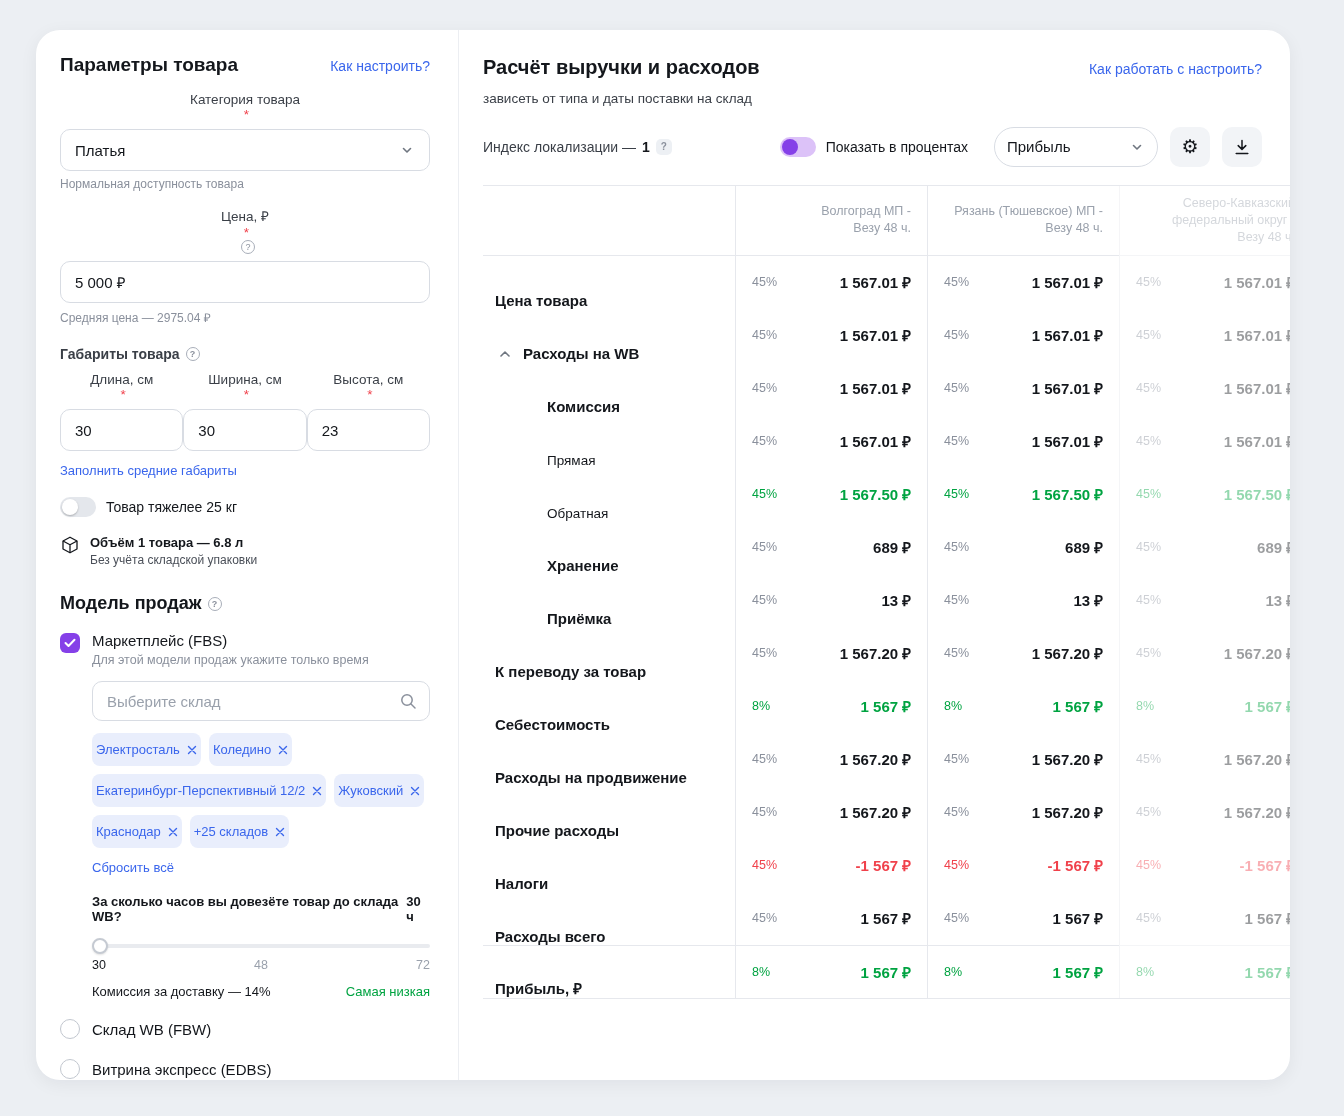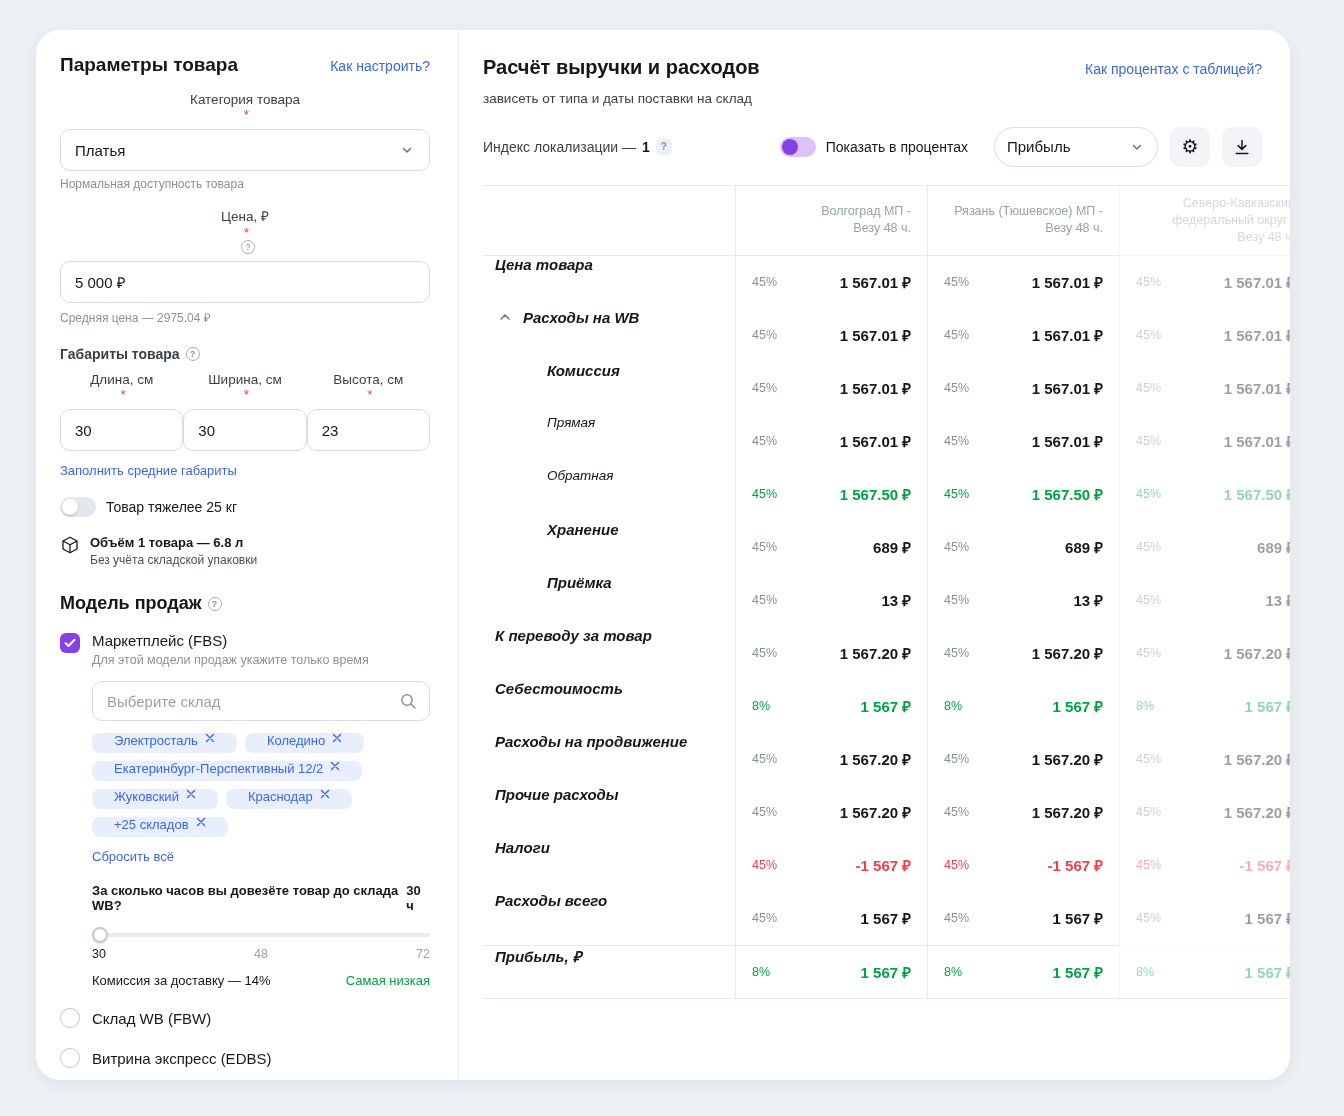--- a/index.html
+++ b/index.html
@@ -52,22 +52,22 @@
     align-items:center;justify-content:center;flex:0 0 20px;cursor:pointer;margin-top:1px;}
   .fbs-label{font-size:15px;}
   .fbs .helper{margin-top:4px;font-size:12.5px;}
   .fbs-body{margin-left:32px;margin-top:14px;}
   .search{position:relative;}
   .search input{width:100%;height:40px;border:1px solid var(--input-border);border-radius:10px;
     padding:0 40px 0 14px;font-size:15px;font-family:inherit;outline:none;}
   .search input::placeholder{color:#9AA1AC;}
   .search svg{position:absolute;right:13px;top:11px;}
   .chips{display:flex;flex-wrap:wrap;gap:8px;margin-top:12px;}
-  .chip{display:inline-flex;align-items:flex-start;gap:7px;background:var(--chip-bg);color:var(--link-blue);
-    font-size:13px;height:20px;padding:0 22px;border-radius:8px;cursor:pointer;white-space:nowrap;}
+  .chip{display:inline-flex;align-items:center;gap:7px;background:var(--chip-bg);color:var(--link-blue);
+    font-size:13px;height:33px;padding:0 4px;border-radius:8px;cursor:pointer;white-space:nowrap;}
   .reset-link{margin-top:12px;}
   .hours-head{display:flex;justify-content:space-between;margin-top:18px;font-size:13px;align-items:baseline;}
   .q{font-weight:700;}
   .hv{font-weight:700;}
   .slider{margin-top:14px;position:relative;height:16px;cursor:pointer;}
   .slider .track{position:absolute;top:6px;left:0;right:0;height:4px;background:#E9EBEF;border-radius:2px;}
   .slider .thumb{position:absolute;left:0;top:0;width:16px;height:16px;border-radius:50%;background:#fff;
     border:2px solid #C5CAD2;box-shadow:0 1px 2px rgba(0,0,0,.12);cursor:grab;}
   .ticks{display:flex;justify-content:space-between;font-size:12.5px;color:#9AA1AC;margin-top:4px;}
   .ticks span:first-child{color:var(--text-dark);}
@@ -94,21 +94,21 @@
     display:flex;align-items:center;justify-content:center;cursor:pointer;border:none;}
   .gear-glyph::after{content:"\2699";font-size:19px;color:var(--text-dark);line-height:1;}
 
   
   .table{margin-top:18px;width:828px;display:grid;grid-template-columns:252px 192px 192px 192px;
     grid-template-rows:70px;grid-auto-rows:53px;border-top:1px solid var(--border);border-bottom:1px solid var(--border);}
   .th{border-bottom:1px solid var(--border);display:flex;flex-direction:column;justify-content:center;
     align-items:flex-end;padding:10px 16px;font-size:12.5px;color:#9AA1AC;line-height:1.35;text-align:right;}
   .th-label{align-items:flex-start;}
   .th-col{border-left:1px solid var(--border);}
-  .td-label{display:flex;align-items:flex-start;font-size:15px;font-weight:700;gap:10px;font-style:italic;}
+  .td-label{display:flex;align-items:flex-end;font-size:15px;font-weight:700;gap:10px;}
   .td-label.reg{font-weight:400;font-size:13.5px;}
   .ind0{padding-left:12px;}
   .ind1{padding-left:14px;}
   .ind2{padding-left:64px;}
   .td-data{display:flex;align-items:center;justify-content:space-between;padding:0 16px;border-left:1px solid var(--border);}
   .pct{font-size:12.5px;color:var(--text-gray);}
   .val{font-size:15px;font-weight:700;}
   .tone-green .pct,.tone-green .val{color:var(--green);}
   .tone-red .pct,.tone-red .val{color:var(--red);}
   .faded{opacity:.42;}
@@ -294,21 +294,21 @@
     </div>
     <div class="radio-row">
       <span class="radio"></span>
       <span>Витрина (DBS)</span>
     </div>
   </aside>
 
   <section class="right">
     <div class="r-head">
       <h1>Расчёт выручки и расходов</h1>
-      <a class="link">Как процентах с таблицей?</a>
+      <a class="link">Как работать с настроить?</a>
     </div>
     <div class="subtitle">
       <div>зависеть от типа и даты поставки на склад</div>
     </div>
 
     <div class="controls">
       <div class="loc">
         <span>Индекс локализации —</span>
         <b>1</b>
         <span class="hint-badge">?</span>

